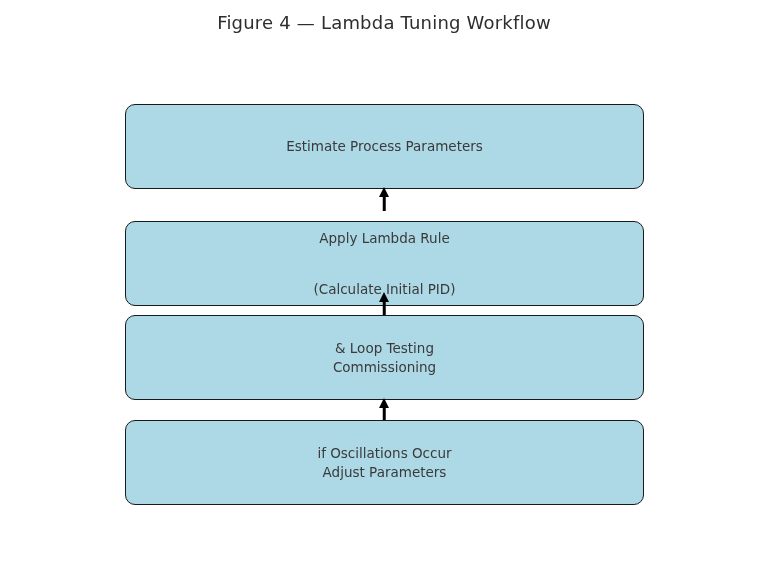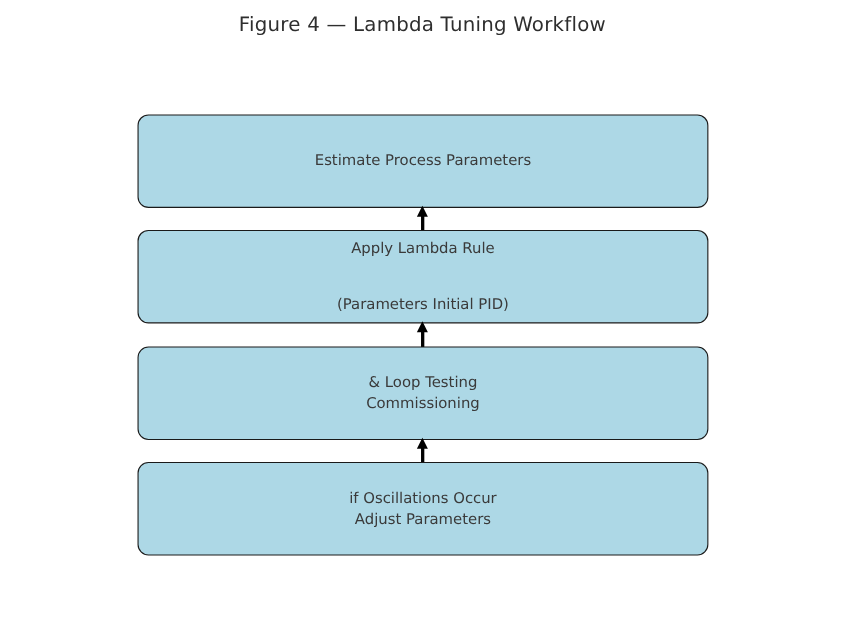--- a/index.html
+++ b/index.html
@@ -40,21 +40,21 @@
     border-radius: 10px;
     display: flex;
     flex-direction: column;
     align-items: center;
     justify-content: center;
     color: var(--text);
     font-size: 13.5px;
     line-height: 19px;
   }
   .box-1 { top: 104px; }
-  .box-2 { top: 209px; gap: 32px; }
+  .box-2 { top: 221px; gap: 32px; }
   .box-3 { top: 315px; }
   .box-4 { top: 420px; }
   .flow-arrow {
     position: absolute;
     left: 377px;
     width: 14px;
   }
   .arrow-1 { top: 187px; height: 24px; }
   .arrow-2 { top: 292px; height: 25px; }
   .arrow-3 { top: 398px; height: 24px; }
@@ -89,21 +89,21 @@
     <span>Estimate Process Parameters</span>
   </div>
 
   <div class="flow-arrow arrow-1">
     <span class="head"></span>
     <span class="shaft"></span>
   </div>
 
   <div class="flow-box box-2">
     <span>Apply Lambda Rule</span>
-    <span>(Parameters Initial PID)</span>
+    <span>(Calculate Initial PID)</span>
   </div>
 
   <div class="flow-arrow arrow-2">
     <span class="head"></span>
     <span class="shaft"></span>
   </div>
 
   <div class="flow-box box-3">
     <span>&amp; Loop Testing</span>
     <span>Commissioning</span>

